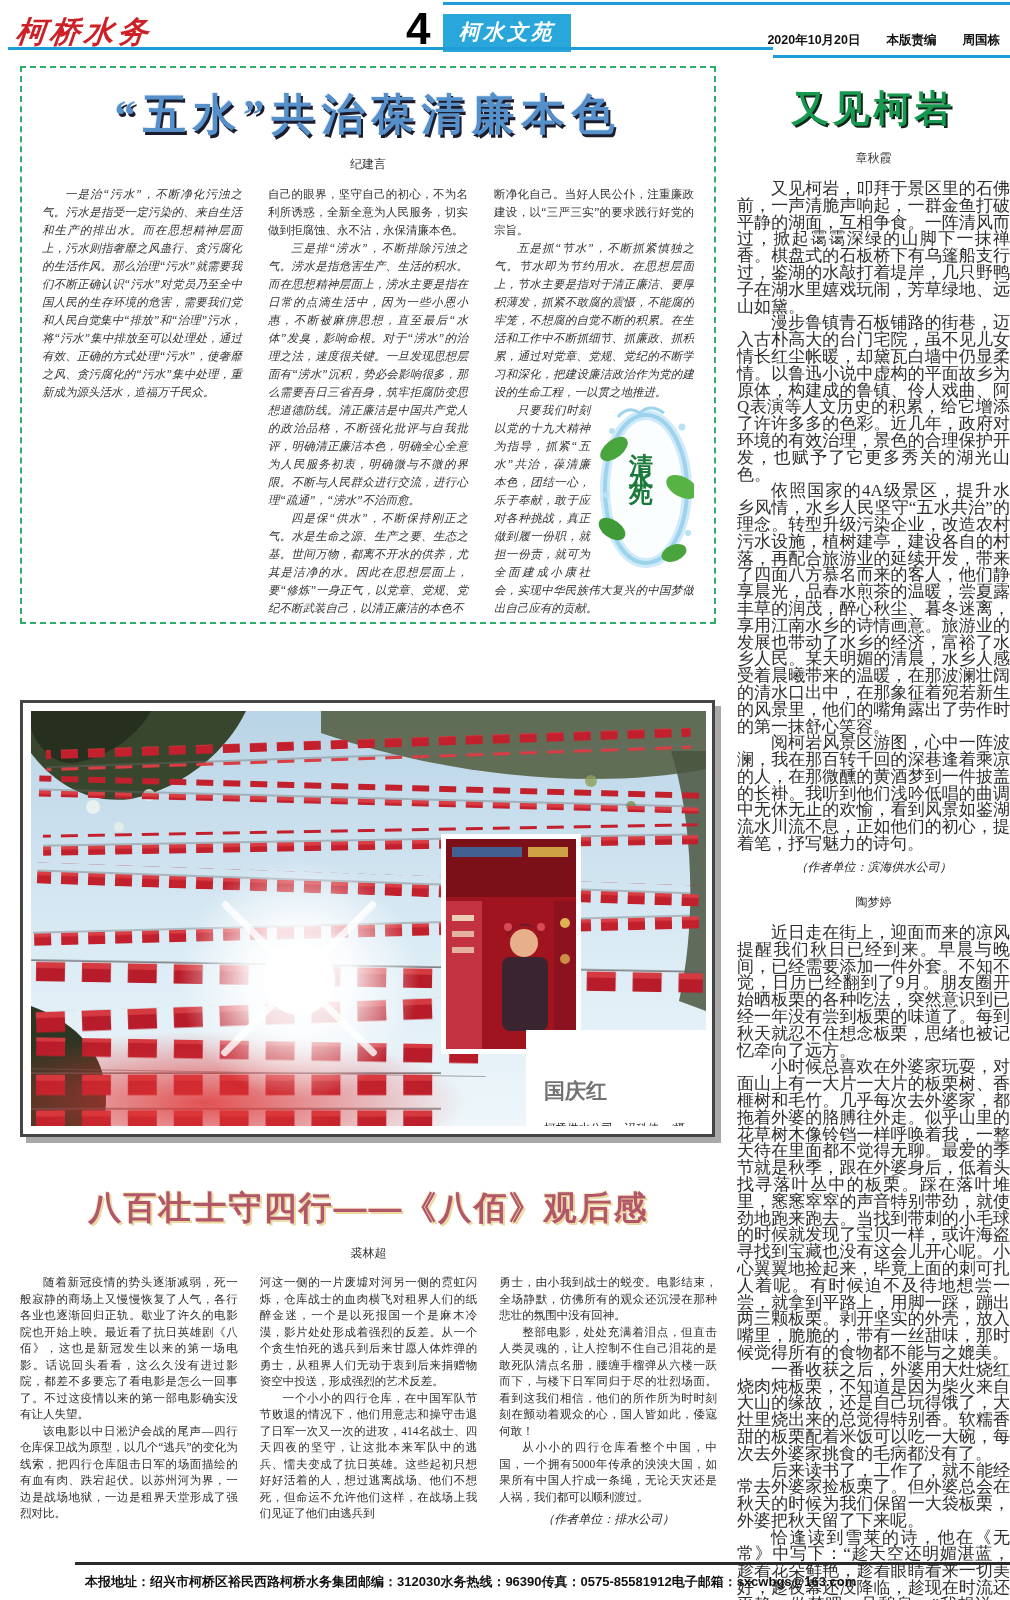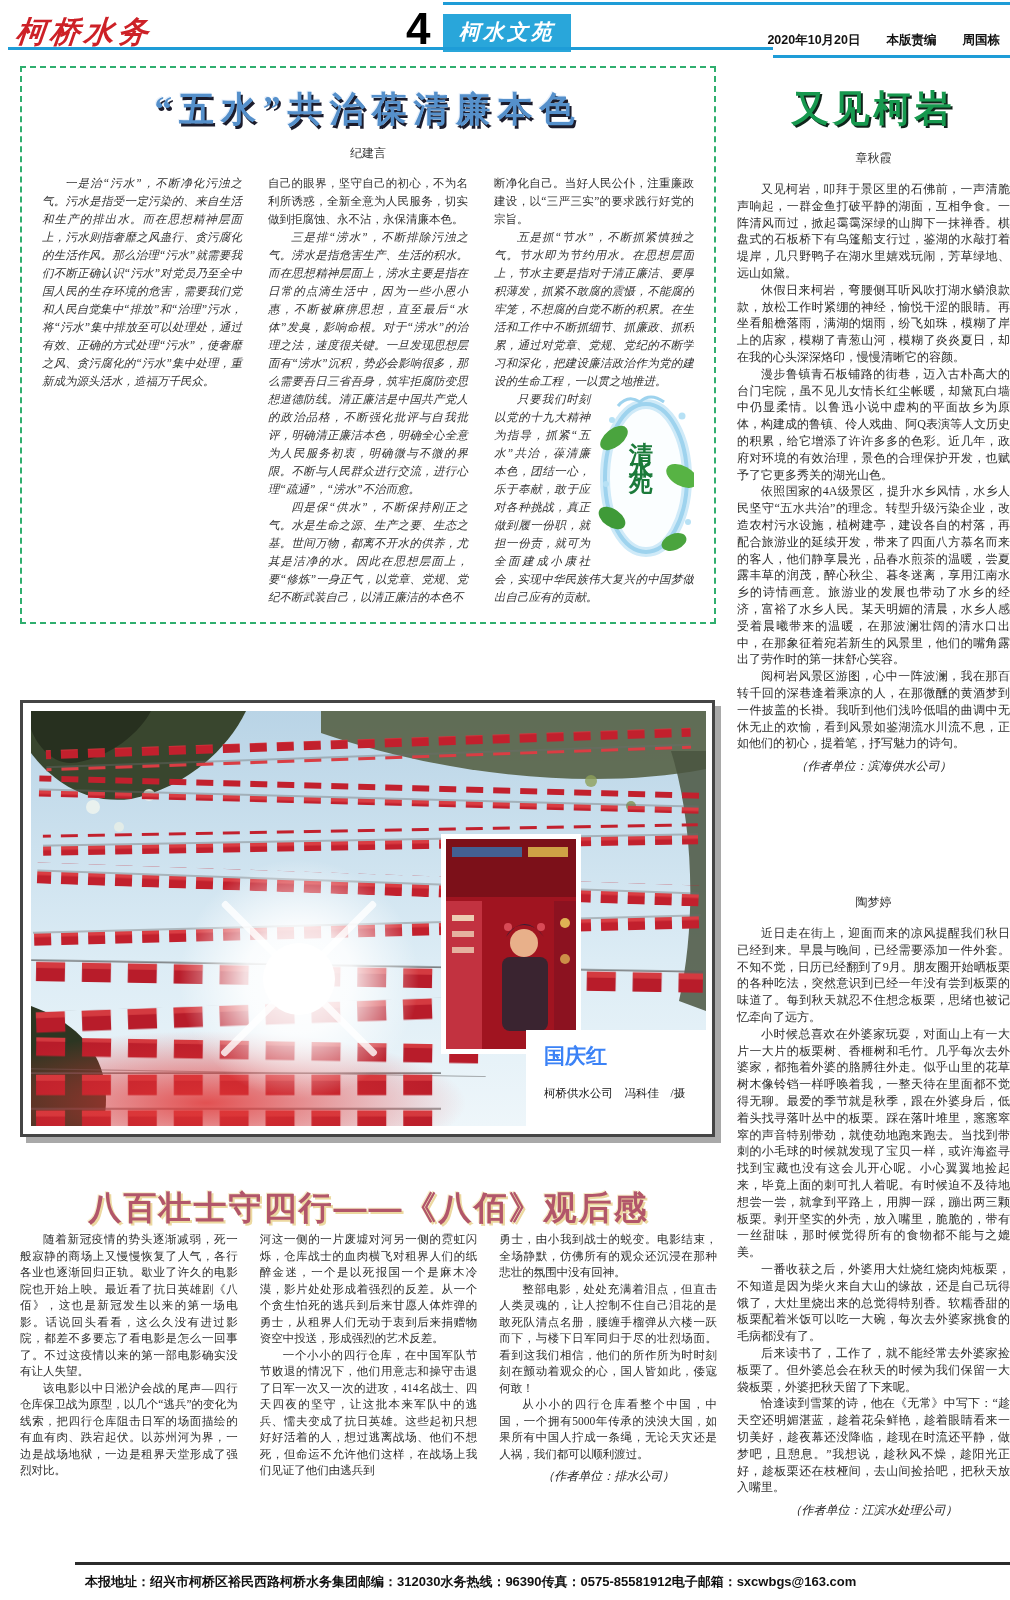--- a/index.html
+++ b/index.html
@@ -15,60 +15,60 @@
            font-family:"Liberation Sans",sans-serif;}
   .hline{position:absolute;background:#1e9cd7;}
   .hl-a{left:443px;top:2px;width:567px;height:3px;}
   .hl-b{left:8px;top:47px;width:765px;height:3px;}
   .hl-c{left:773px;top:55px;width:237px;height:3px;}
   .dateline{position:absolute;right:10px;top:32px;font-size:12.5px;font-weight:bold;color:#111;
            font-family:"Liberation Sans",sans-serif;display:flex;gap:26px;}
   
   .main-box{position:absolute;left:20px;top:66px;width:696px;height:558px;box-sizing:border-box;
             border:2px dashed #2fae6e;padding:10px 20px 8px;}
-  .main-title{margin-top:8px;text-align:center;font-size:35px;font-weight:bold;color:#5590cb;
+  .main-title{margin-top:8px;text-align:center;font-size:43px;font-weight:bold;color:#5590cb;
               letter-spacing:7px;text-shadow:2px 3px 0 #1c1c2c, -1px -1px 0 #e8f0fa;
               font-family:"Liberation Serif",serif;}
   .byline{text-align:center;font-size:12px;color:#333;margin:12px 0 12px;}
   .cols{display:flex;gap:26px;height:438px;overflow:hidden;}
   .col{flex:1;font-size:11.5px;line-height:18px;text-align:justify;color:#323232;}
   .col p{margin:0;}
   .col p.ind{text-indent:2em;font-style:italic;}
   
   .qsy-badge{float:right;width:96px;height:172px;margin:2px 0 0 8px;position:relative;}
   .qsy-badge svg{position:absolute;left:0;top:0;}
   .qsy-text{position:absolute;left:34px;top:30px;writing-mode:vertical-rl;font-size:24px;font-weight:bold;
             color:#1b7a3a;letter-spacing:14px;font-family:"Liberation Serif",serif;}
   
   .photo-box{position:absolute;left:20px;top:700px;width:695px;height:437px;box-sizing:border-box;
              background:#fff;border:3px solid #454545;padding:8px;box-shadow:6px 6px 0 #a9a9a9;}
   .photo-wrap{position:relative;width:675px;height:415px;overflow:hidden;background:#cfe2ef;}
   .photo-caption{position:absolute;right:0;bottom:0;width:180px;height:96px;background:#fff;
                  padding:12px 0 0 18px;box-sizing:border-box;}
-  .photo-caption .cap{font-size:21px;font-weight:bold;color:#3b82f6;font-family:"Liberation Sans",sans-serif;}
+  .photo-caption .cap{font-size:21px;font-weight:bold;color:#737373;font-family:"Liberation Sans",sans-serif;margin-top:35px;}
   .photo-caption .credit{margin-top:16px;font-size:11.5px;color:#222;}
   
   .movie{position:absolute;left:20px;top:1186px;width:697px;}
   .movie-title{text-align:center;font-size:33px;font-weight:bold;color:#b2566a;letter-spacing:2px;
                text-shadow:2px 2px 0 #ecd9a0, -1px -1px 0 #f6ecc8;font-family:"Liberation Sans",sans-serif;}
   .movie .byline{margin:14px 0 12px;}
   .movie-cols{display:flex;gap:22px;height:266px;overflow:hidden;}
   .movie-col{flex:1;font-size:11.5px;line-height:16.5px;text-align:justify;}
   .movie-col p{margin:0;}
   .movie-col p.ind{text-indent:2em;}
   .attr{text-align:center;font-size:12px;font-style:italic;font-weight:normal;color:#222;margin-top:6px;}
   
   .rart{position:absolute;width:273px;left:737px;}
   .rart1{top:84px;}
   .rart2{top:878px;}
   .rtitle{text-align:center;font-weight:bold;font-family:"Liberation Sans",sans-serif;}
   .rt-green{font-size:37px;color:#17994f;letter-spacing:4px;text-shadow:2px 2px 0 #10241a;}
   .rt-gold{font-size:37px;color:#a5802c;letter-spacing:6px;text-shadow:2px 2px 0 #3a300f, -1px -1px 0 #f4e9c8;}
   .rart .byline{margin:16px 8px 14px;}
-  .rbody{font-size:12px;line-height:16.8px;text-align:justify;}
+  .rbody{font-size:17px;line-height:16.8px;text-align:justify;}
   .rbody p{margin:0;text-indent:2em;}
   
   .foot-line{position:absolute;left:75px;top:1562px;width:935px;height:3px;background:#2b2b2b;}
   .footer{position:absolute;left:85px;right:14px;top:1573px;display:flex;justify-content:flex-start;
           font-size:13px;font-weight:bold;color:#111;font-family:"Liberation Sans",sans-serif;}
 </style>
 </head>
 <body>
 
 <div class="page">
@@ -217,20 +217,21 @@
       </svg>
       <div class="photo-caption">
         <div class="cap">国庆红</div>
         <div class="credit">柯桥供水公司　冯科佳　/摄</div>
       </div>
     </div>
   </div>
 
   <div class="movie">
     <div class="movie-title">八百壮士守四行——《八佰》观后感</div>
+    <div class="byline">裘林超</div>
     <div class="movie-cols">
       <div class="movie-col">
         <p class="ind">随着新冠疫情的势头逐渐减弱，死一般寂静的商场上又慢慢恢复了人气，各行各业也逐渐回归正轨。歇业了许久的电影院也开始上映。最近看了抗日英雄剧《八佰》，这也是新冠发生以来的第一场电影。话说回头看看，这么久没有进过影院，都差不多要忘了看电影是怎么一回事了。不过这疫情以来的第一部电影确实没有让人失望。</p>
         <p class="ind">该电影以中日淞沪会战的尾声—四行仓库保卫战为原型，以几个“逃兵”的变化为线索，把四行仓库阻击日军的场面描绘的有血有肉、跌宕起伏。以苏州河为界，一边是战场地狱，一边是租界天堂形成了强烈对比。</p>
       </div>
       <div class="movie-col">
         <p>河这一侧的一片废墟对河另一侧的霓虹闪烁，仓库战士的血肉横飞对租界人们的纸醉金迷，一个是以死报国一个是麻木冷漠，影片处处形成着强烈的反差。从一个个贪生怕死的逃兵到后来甘愿人体炸弹的勇士，从租界人们无动于衷到后来捐赠物资空中投送，形成强烈的艺术反差。</p>
         <p class="ind">一个小小的四行仓库，在中国军队节节败退的情况下，他们用意志和操守击退了日军一次又一次的进攻，414名战士、四天四夜的坚守，让这批本来军队中的逃兵、懦夫变成了抗日英雄。这些起初只想好好活着的人，想过逃离战场、他们不想死，但命运不允许他们这样，在战场上我们见证了他们由逃兵到</p>
       </div>
       <div class="movie-col">
@@ -240,21 +241,20 @@
         <div class="attr">（作者单位：排水公司）</div>
       </div>
     </div>
   </div>
 
   <div class="rart rart1">
     <div class="rtitle rt-green">又见柯岩</div>
     <div class="byline">章秋霞</div>
     <div class="rbody">
       <p>又见柯岩，叩拜于景区里的石佛前，一声清脆声响起，一群金鱼打破平静的湖面，互相争食。一阵清风而过，掀起霭霭深绿的山脚下一抹禅香。棋盘式的石板桥下有乌篷船支行过，鉴湖的水敲打着堤岸，几只野鸭子在湖水里嬉戏玩闹，芳草绿地、远山如黛。</p>
-      <p>休假日来柯岩，弯腰侧耳听风吹打湖水鳞浪款款，放松工作时紧绷的神经，愉悦干涩的眼睛。再坐看船檐落雨，满湖的烟雨，纷飞如珠，模糊了岸上的店家，模糊了青葱山河，模糊了炎炎夏日，却在我的心头深深烙印，慢慢清晰它的容颜。</p>
       <p>漫步鲁镇青石板铺路的街巷，迈入古朴高大的台门宅院，虽不见儿女情长红尘帐暖，却黛瓦白墙中仍显柔情。以鲁迅小说中虚构的平面故乡为原体，构建成的鲁镇、伶人戏曲、阿Q表演等人文历史的积累，给它增添了许许多多的色彩。近几年，政府对环境的有效治理，景色的合理保护开发，也赋予了它更多秀关的湖光山色。</p>
       <p>依照国家的4A级景区，提升水乡风情，水乡人民坚守“五水共治”的理念。转型升级污染企业，改造农村污水设施，植树建亭，建设各自的村落，再配合旅游业的延续开发，带来了四面八方慕名而来的客人，他们静享晨光，品春水煎茶的温暖，尝夏露丰草的润茂，醉心秋尘、暮冬迷离，享用江南水乡的诗情画意。旅游业的发展也带动了水乡的经济，富裕了水乡人民。某天明媚的清晨，水乡人感受着晨曦带来的温暖，在那波澜壮阔的清水口出中，在那象征着宛若新生的风景里，他们的嘴角露出了劳作时的第一抹舒心笑容。</p>
       <p>阅柯岩风景区游图，心中一阵波澜，我在那百转千回的深巷逢着乘凉的人，在那微醺的黄酒梦到一件披盖的长褂。我听到他们浅吟低唱的曲调中无休无止的欢愉，看到风景如鉴湖流水川流不息，正如他们的初心，提着笔，抒写魅力的诗句。</p>
     </div>
     <div class="attr">（作者单位：滨海供水公司）</div>
   </div>
 
   <div class="rart rart2">
     <div class="byline">陶梦婷</div>
     <div class="rbody">

